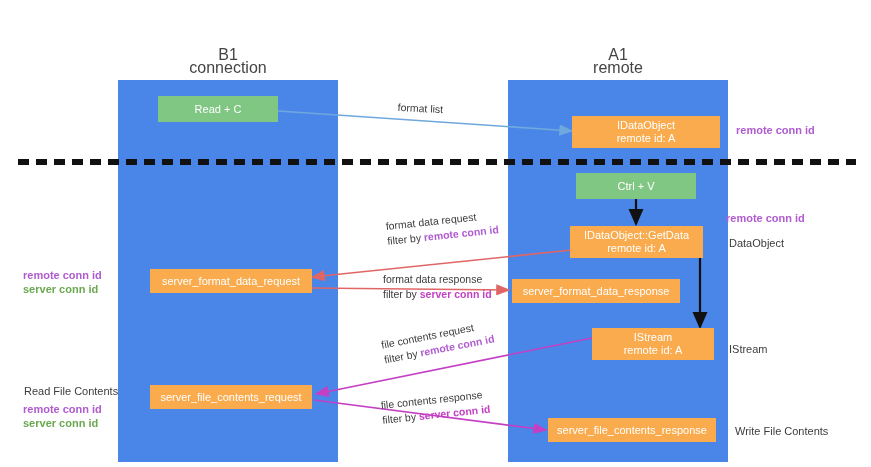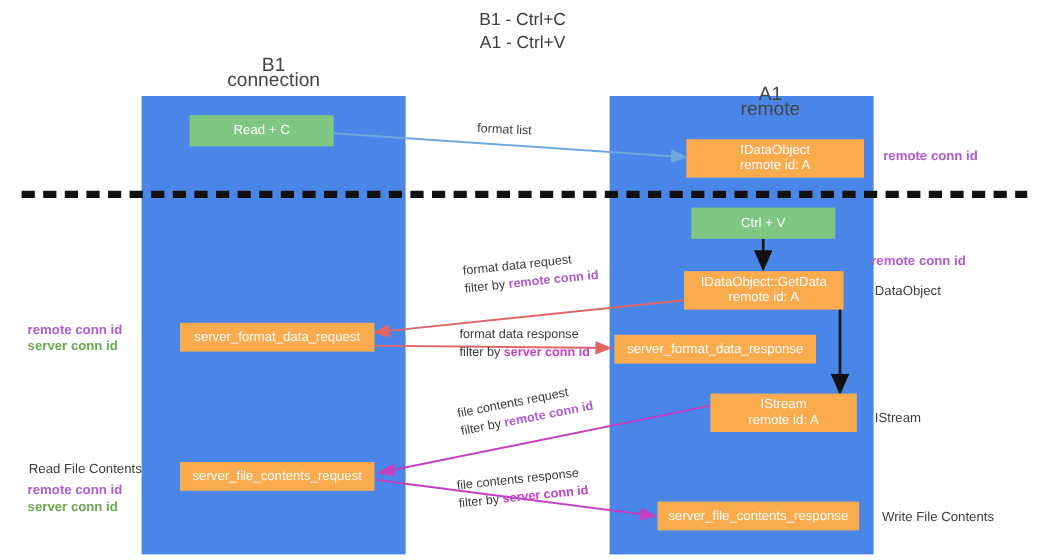--- a/index.html
+++ b/index.html
@@ -149,30 +149,26 @@
     </div>
 
     <div class="nbox orange" style="left:548px;top:418px;width:168px;height:24px;">
       <span class="ln">server_file_contents_response</span>
     </div>
 
   </div>
 
   <div class="layer" id="text-layer">
 
-    <div id="title">
-      <div>B1 - Ctrl+C</div>
-      <div>A1 - Ctrl+V</div>
-    </div>
 
     <div class="col-head" style="left:118px;top:48px;width:220px;">
       <span>B1</span>
       <span class="l2">connection</span>
     </div>
-    <div class="col-head" style="left:532px;top:48px;width:220px;margin-top:24px;">
+    <div class="col-head" style="left:508px;top:48px;width:220px;">
       <span>A1</span>
       <span class="l2">remote</span>
     </div>
 
     <div class="elab" style="left:398px;top:100px;transform:rotate(2.6deg);">
       <span class="row">format list</span>
     </div>
 
     <div class="elab" style="left:385px;top:219px;transform:rotate(-6deg);">
       <span class="row">format data request</span>

